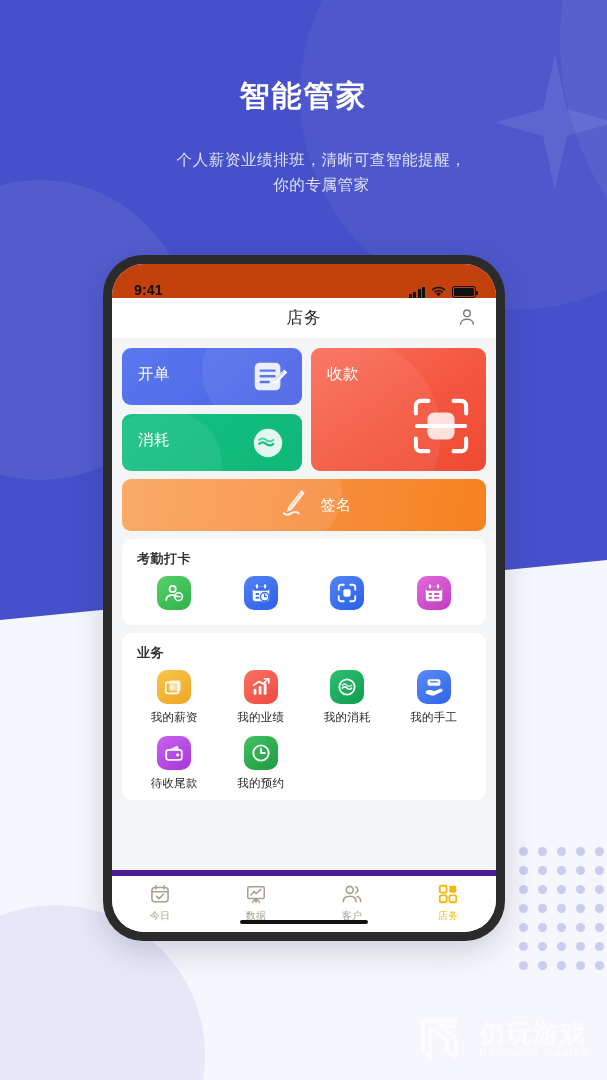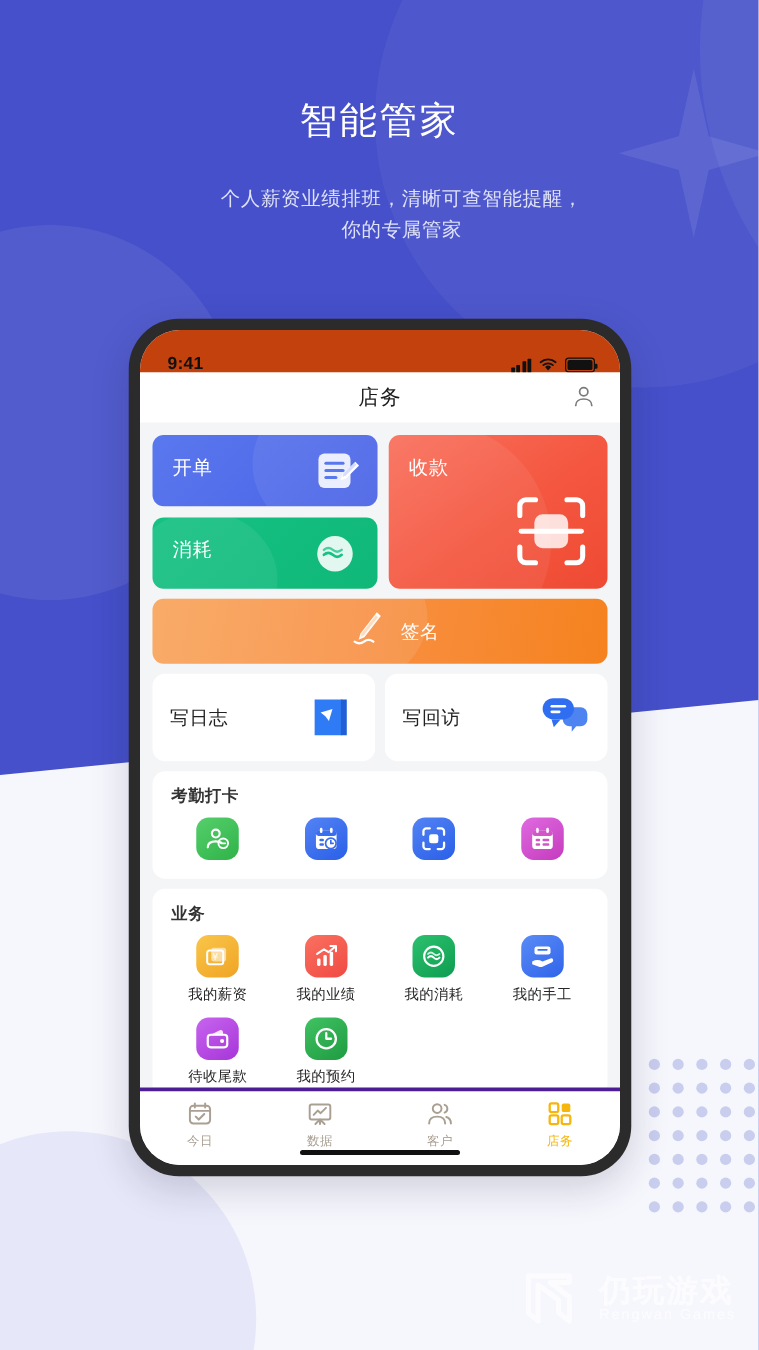--- a/index.html
+++ b/index.html
@@ -42,21 +42,21 @@
   .dot-grid {
     position: absolute; left: 519px; top: 847px;
     display: grid; grid-template-columns: repeat(5, 19px);
     grid-auto-rows: 19px;
   }
   .dot-grid i { width: 9px; height: 9px; border-radius: 50%; background: #c9cdee; display: block; }
 
   
   .hero { position: absolute; left: 0; top: 76px; width: 607px; text-align: center; }
   .hero-title {
-    font-size: 30px; font-weight: 400; color: #ffffff; letter-spacing: 2px;
+    font-size: 30px; font-weight: 700; color: #ffffff; letter-spacing: 2px;
     display: inline-block; position: relative; padding: 0 4px;
   }
   .hero-title::after {
     content: ""; position: absolute; left: 0; right: 0; bottom: 2px; height: 7px;
     background: #fbc530; border-radius: 3px; z-index: -1;
   }
   .hero-sub {
     margin-top: 30px; font-size: 15.5px; line-height: 25px; color: #dfe2f7;
     letter-spacing: 0.6px;
     padding-left: 36px;
@@ -157,21 +157,21 @@
 
   .sec-title { font-size: 13px; color: #333; font-weight: 600; letter-spacing:.5px; margin: 2px 0 8px 6px; }
   .apps { display: grid; grid-template-columns: repeat(4, 1fr); row-gap: 11px; }
   .app { display: flex; flex-direction: column; align-items: center; gap: 6px; }
   .app .sq { width: 34px; height: 34px; border-radius: 10px; display:flex; align-items:center; justify-content:center; }
   .app .alabel { font-size: 11.5px; color: #262626; letter-spacing: .3px; }
 
   
   .tabbar {
     position: absolute; left: 0; right: 0; bottom: 0; height: 62px; background: #fff;
-    border-top: 3px solid #4c1d95; display: flex; align-items: flex-start; padding-top: 7px;
+    border-top: 6px solid #4c1d95; display: flex; align-items: flex-start; padding-top: 7px;
   }
   .tab { flex: 1; display: flex; flex-direction: column; align-items: center; gap: 4px; }
   .tab .tlabel { font-size: 10px; color: #a99f92; letter-spacing: .3px; }
   .tab.active .tlabel { color: #f5b60d; }
   .home-ind {
     position: absolute; left: 50%; transform: translateX(-50%); bottom: 8px;
     width: 128px; height: 4.5px; border-radius: 3px; background: #111;
   }
 
   
@@ -322,44 +322,20 @@
         <span style="position:relative">
           <svg width="34" height="30" viewBox="0 0 36 32">
             <path d="M26 2 L12 20 l-1.6 5.4 5-2.2 14-18z" fill="#ffffff" opacity=".95"></path>
             <path d="M25 4.6 L13 20 l-.8 2.8 2.6-1.2 12-15.4z" fill="#f5821e" opacity=".25"></path>
             <path d="M7 27 q4 3 8 0 t8 0" stroke="#ffffff" stroke-width="2" fill="none" stroke-linecap="round"></path>
           </svg>
         </span>
         <span class="label">签名</span>
       </div>
 
-      <div class="duo">
-        <div class="dcard">
-          <span class="dlabel">写日志</span>
-          <span>
-            <svg width="40" height="40" viewBox="0 0 42 42">
-              <path d="M6 8 h22 a3 3 0 0 1 3 3 v24 a3 3 0 0 1-3 3 H6z" fill="#2f7bf6"></path>
-              <path d="M28 8 h5 v30 h-5z" fill="#1f5fd6"></path>
-              <path d="M11 19 l10-3 -3 10 -3-4z" fill="#ffffff"></path>
-            </svg>
-          </span>
-        </div>
-        <div class="dcard">
-          <span class="dlabel">写回访</span>
-          <span>
-            <svg width="40" height="34" viewBox="0 0 44 38">
-              <path d="M26 12 h10 a6 6 0 0 1 6 6 v5 a6 6 0 0 1-6 6 h-4 l-4 5 v-5 h-2 a6 6 0 0 1-6-6 v-5 a6 6 0 0 1 6-6z" fill="#2f6ef0" opacity=".85"></path>
-              <rect x="2" y="4" width="28" height="19" rx="9.5" fill="#2f6ef0"></rect>
-              <path d="M10 23 l2 7 6-7z" fill="#2f6ef0"></path>
-              <rect x="9" y="10" width="14" height="2.4" rx="1.2" fill="#ffffff"></rect>
-              <rect x="9" y="15" width="9" height="2.4" rx="1.2" fill="#ffffff"></rect>
-            </svg>
-          </span>
-        </div>
-      </div>
 
       <div class="card-wrap">
         <div class="sec-title">考勤打卡</div>
         <div class="apps">
 
           <div class="app">
             <span class="sq" style="background:linear-gradient(145deg,#56cf6c,#2fb348)">
               <svg width="22" height="22" viewBox="0 0 24 24">
                 <circle cx="10.5" cy="7.5" r="3.4" fill="none" stroke="#ffffff" stroke-width="1.9"></circle>
                 <path d="M3.5 19.5 q0-5.2 7-5.2 q3 0 4.8 1.2" fill="none" stroke="#ffffff" stroke-width="1.9" stroke-linecap="round"></path>

